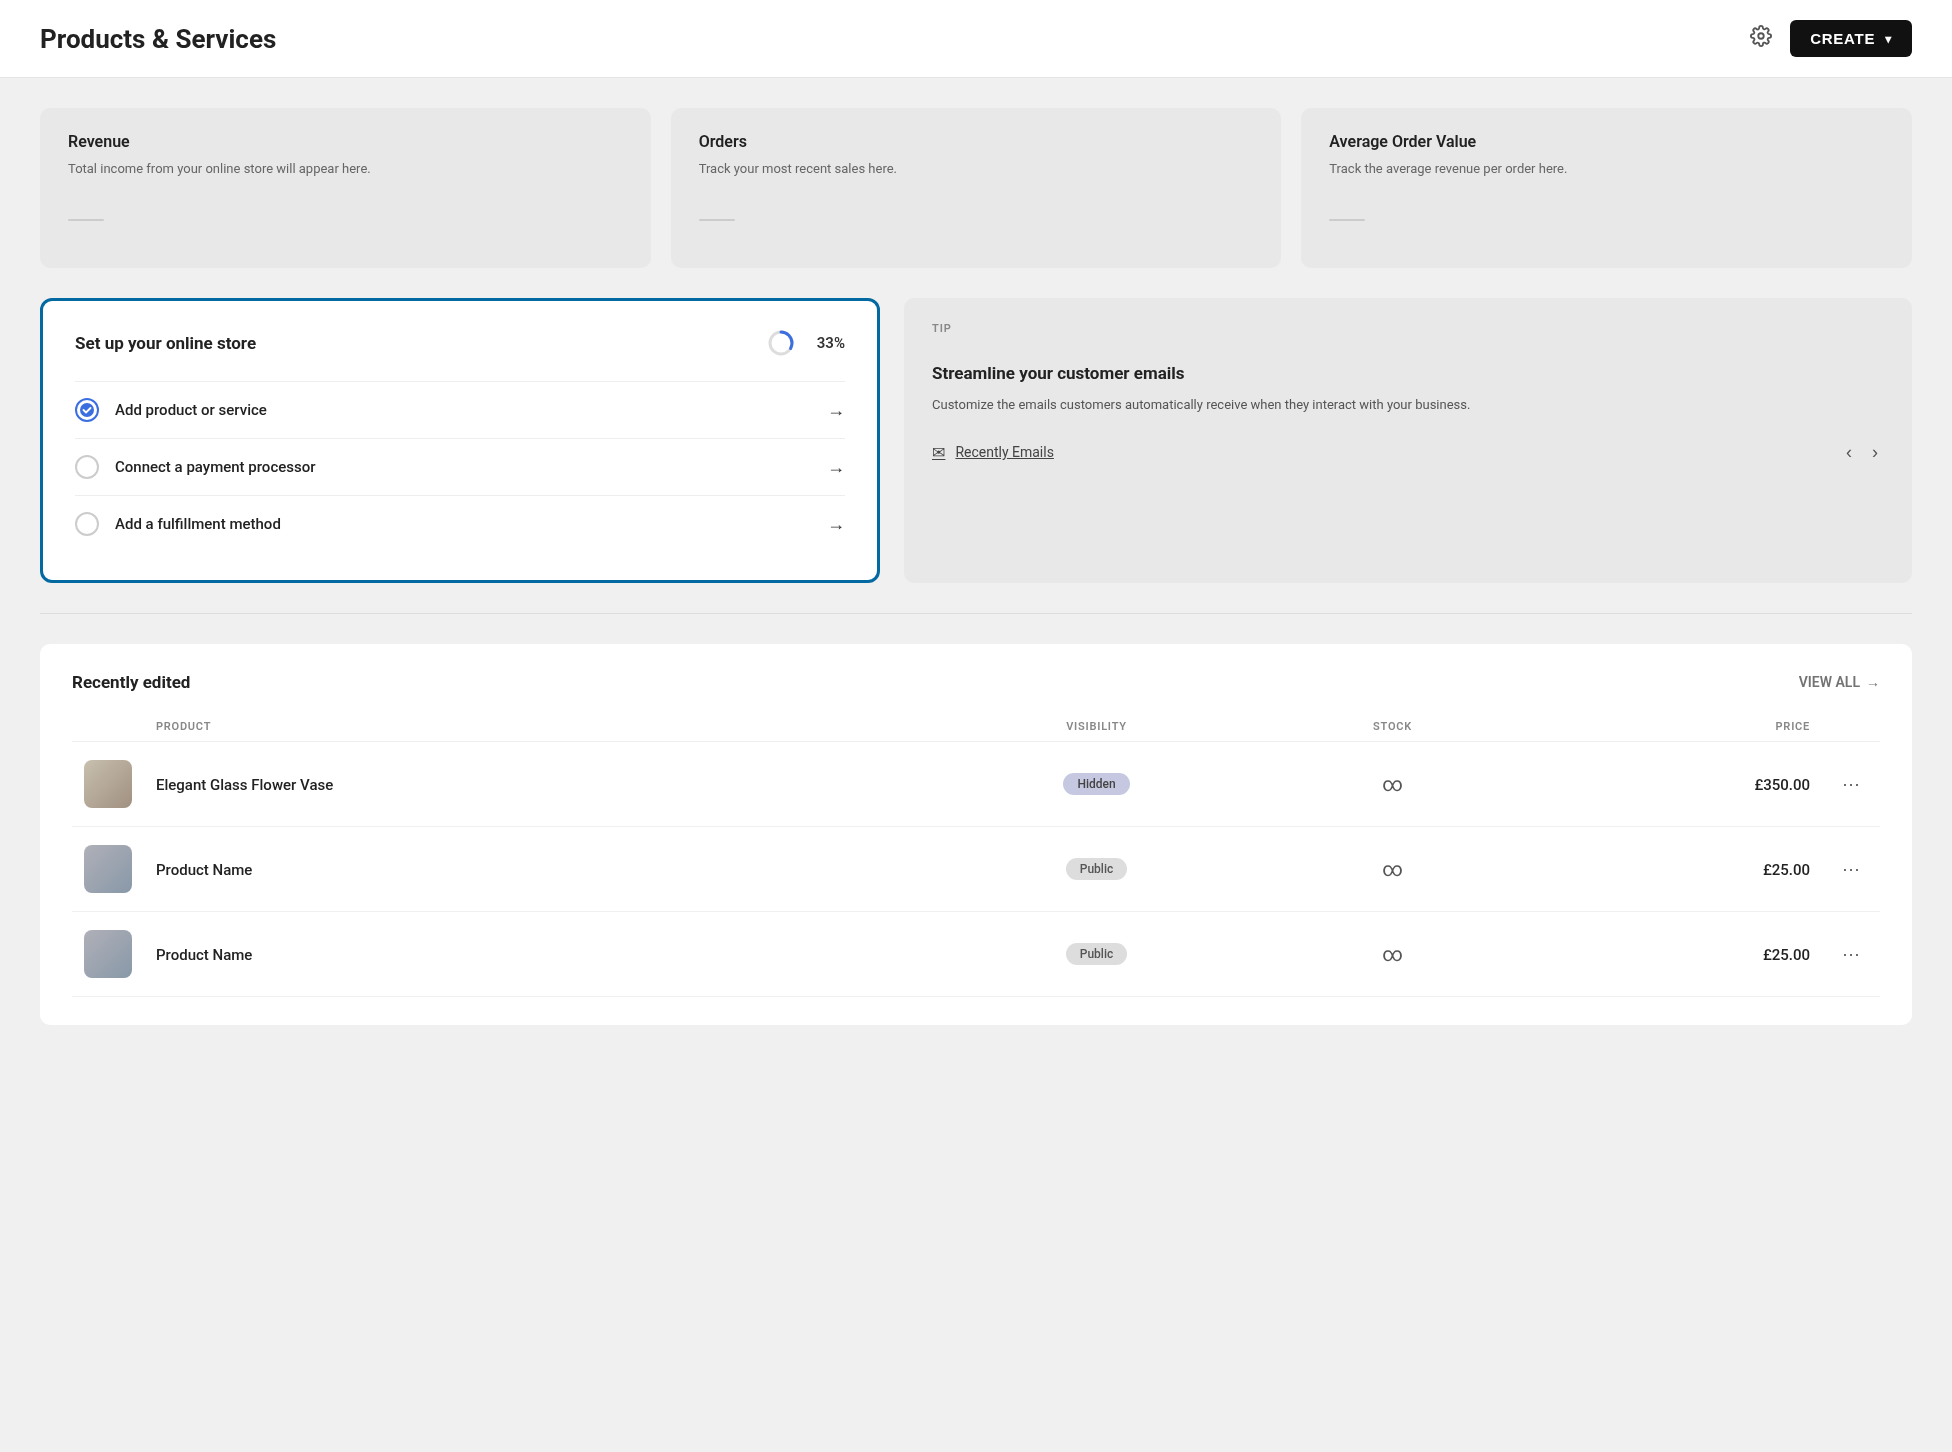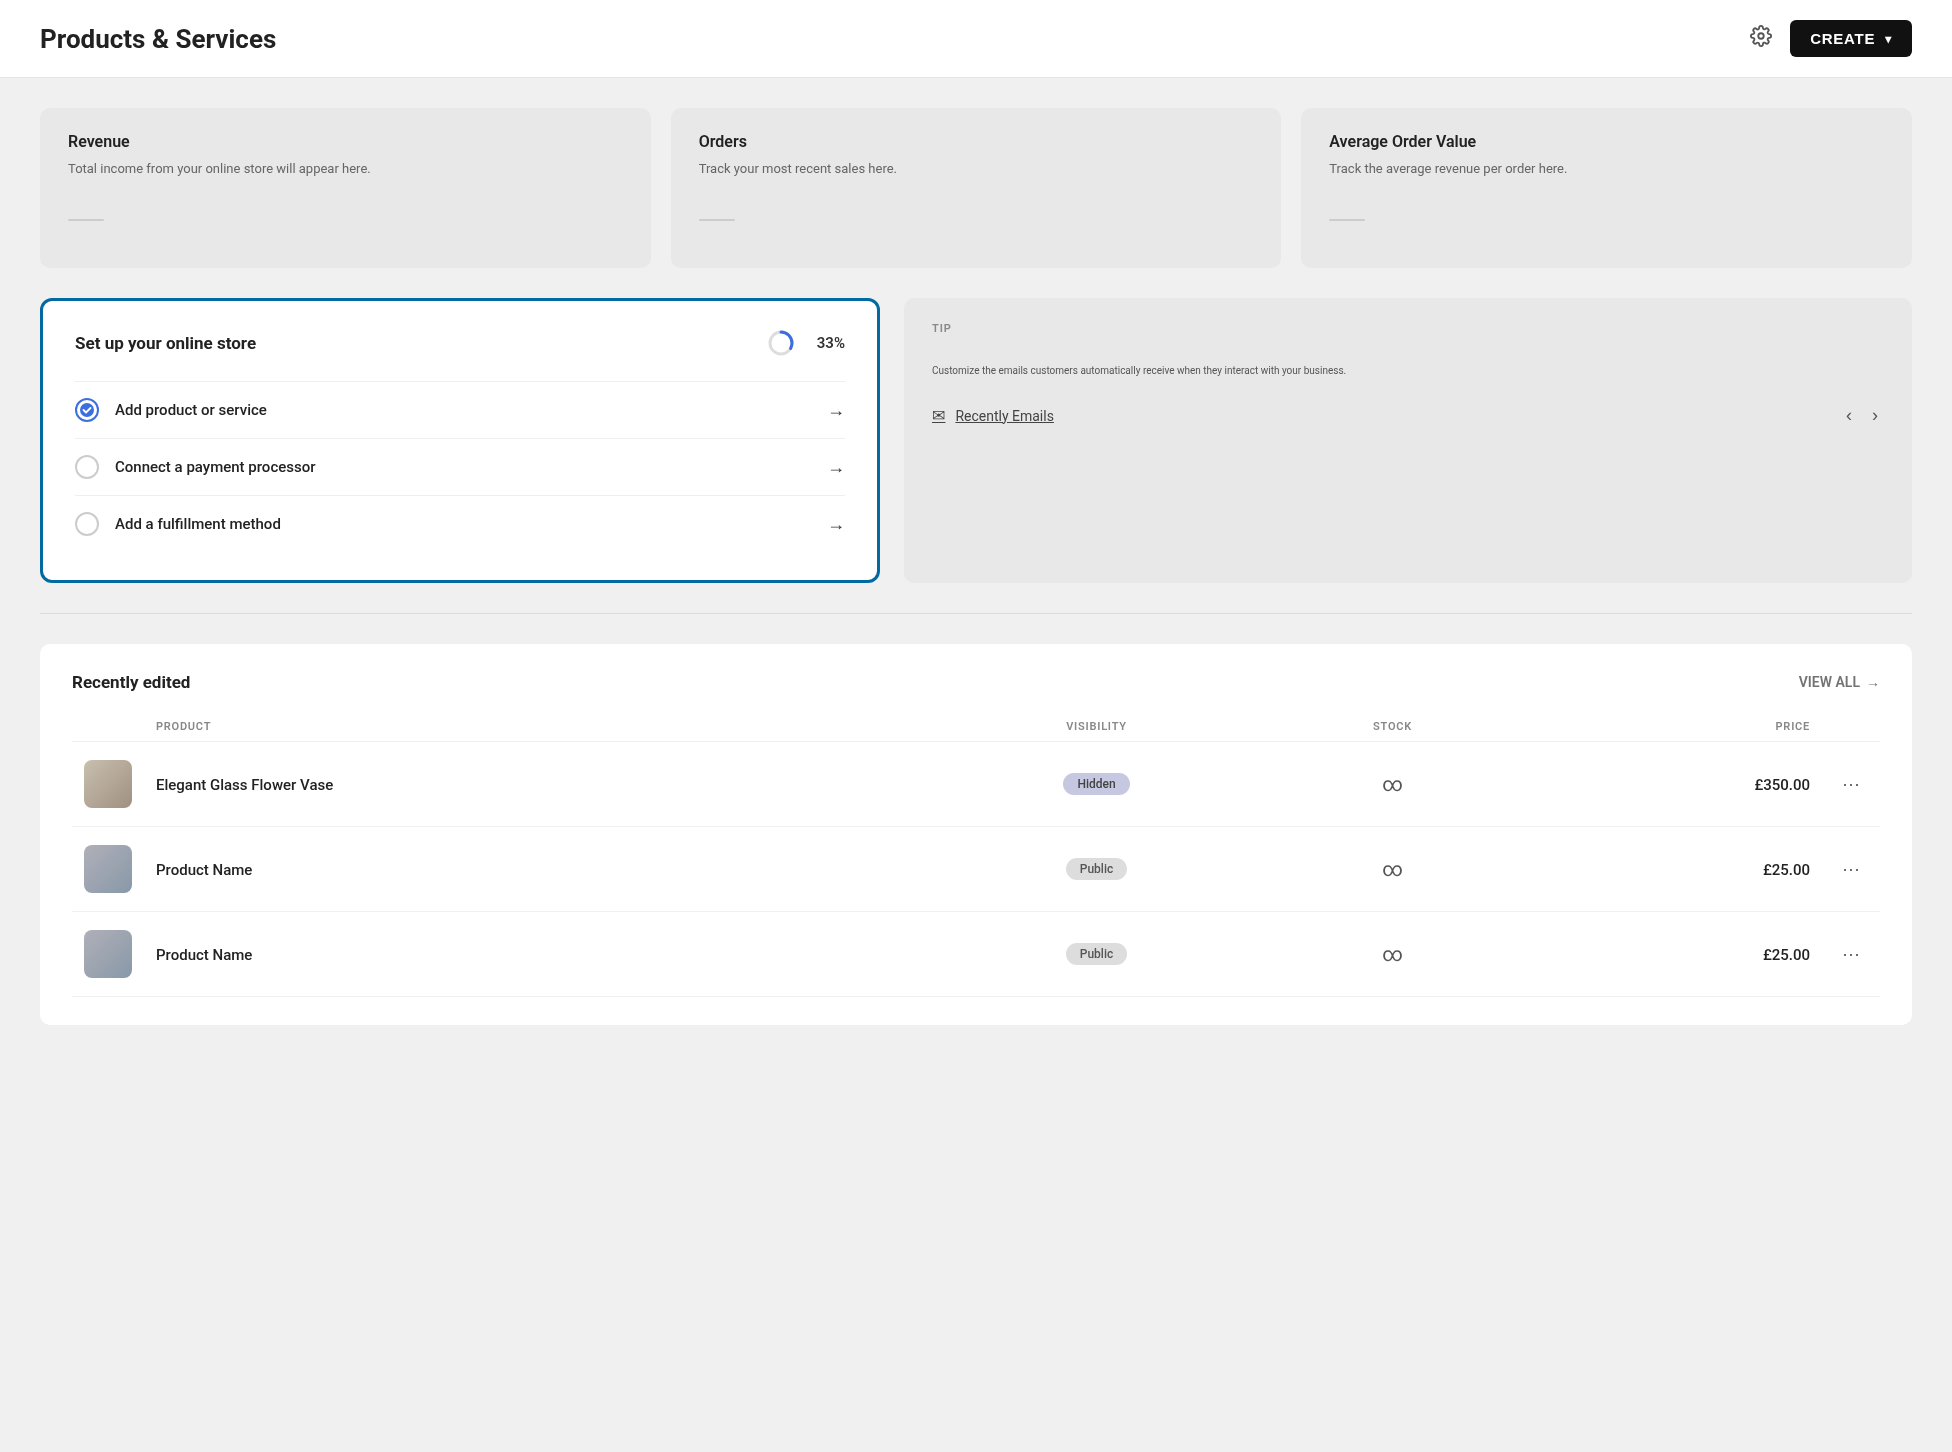--- a/index.html
+++ b/index.html
@@ -179,21 +179,21 @@
       color: #888;
       margin-bottom: 28px;
       text-transform: uppercase;
     }
     .tip-title {
       font-size: 17px;
       font-weight: 700;
       margin-bottom: 12px;
     }
     .tip-desc {
-      font-size: 10px;
+      font-size: 13px;
       color: #555;
       line-height: 1.6;
       margin-bottom: 24px;
     }
     .tip-action {
       display: flex;
       align-items: center;
       justify-content: space-between;
     }
     .tip-link {
@@ -413,20 +413,21 @@
         <div class="setup-item-left">
           <div style="width:24px; height:24px; border-radius:50%; border:2px solid #ccc; flex-shrink:0;"></div>
           <span class="setup-item-label">Add a fulfillment method</span>
         </div>
         <span class="arrow-icon">→</span>
       </div>
     </div>
 
     <div class="tip-card">
       <div class="tip-label">TIP</div>
+      <div class="tip-title">Streamline your customer emails</div>
       <div class="tip-desc">Customize the emails customers automatically receive when they interact with your business.</div>
       <div class="tip-action">
         <div class="tip-link">
           <span class="mail-icon">✉</span>
           <span>Recently Emails</span>
         </div>
         <div class="tip-nav">
           <button class="tip-nav-btn">‹</button>
           <button class="tip-nav-btn">›</button>
         </div>

